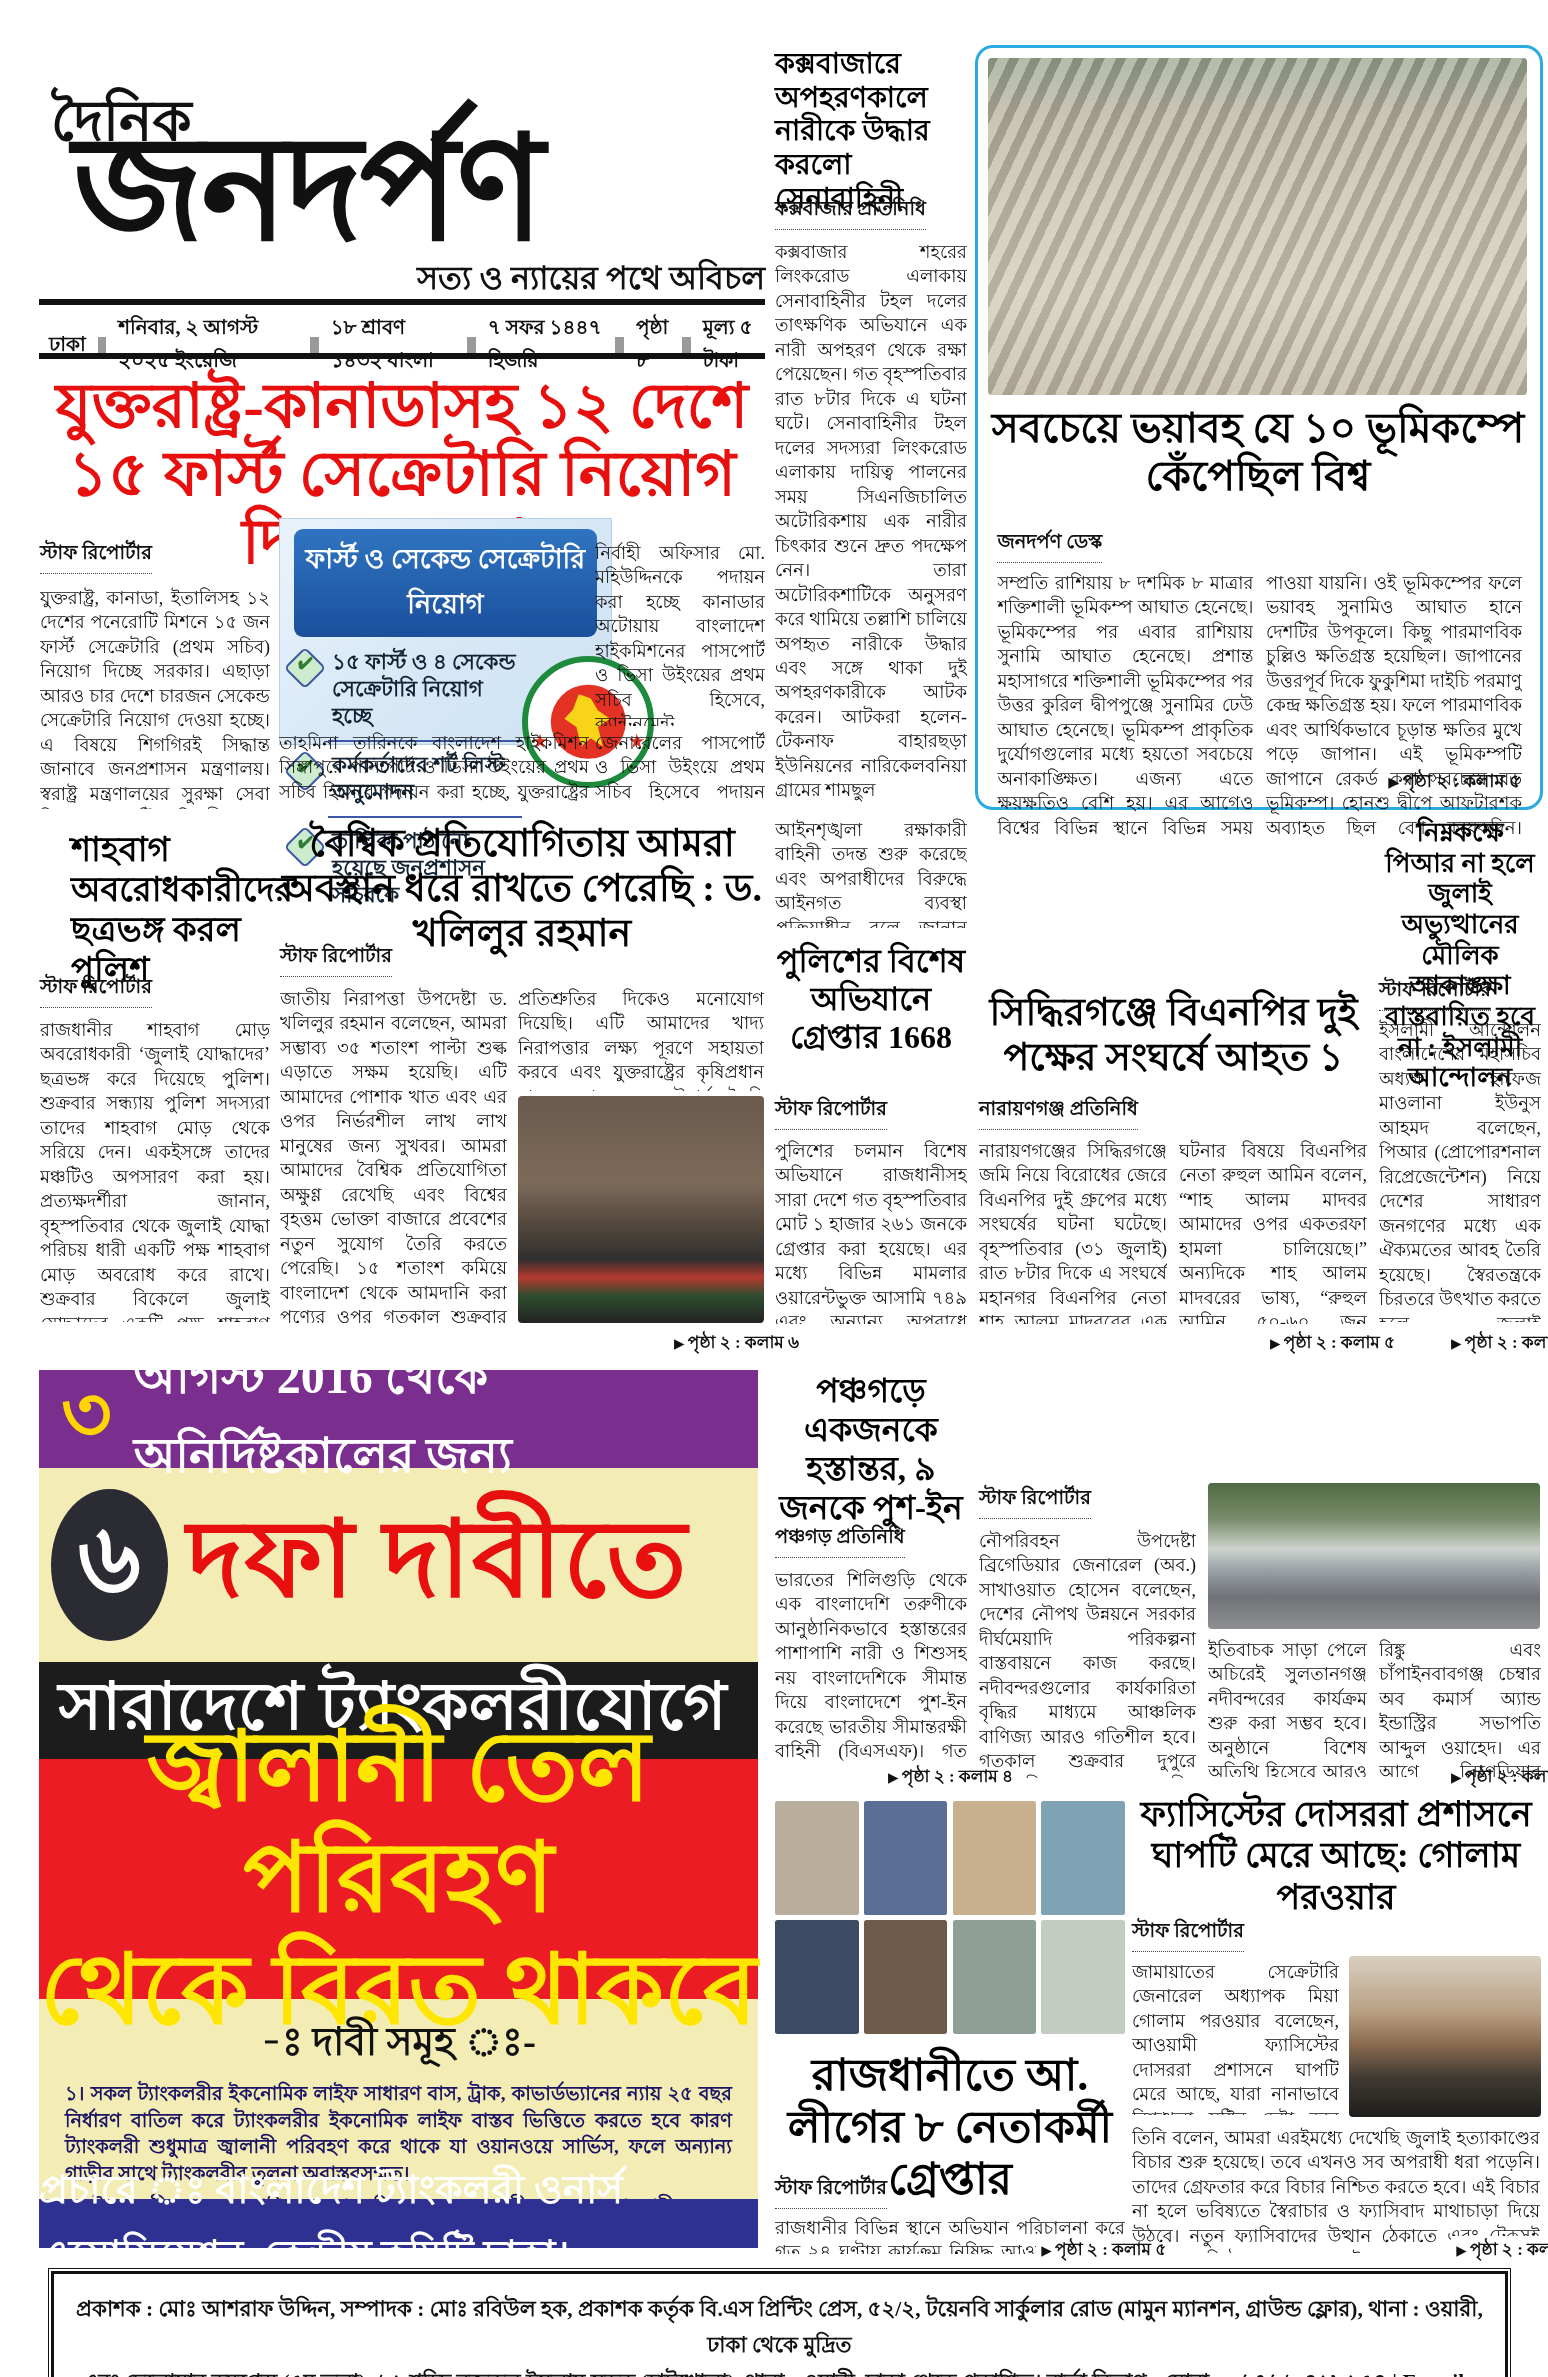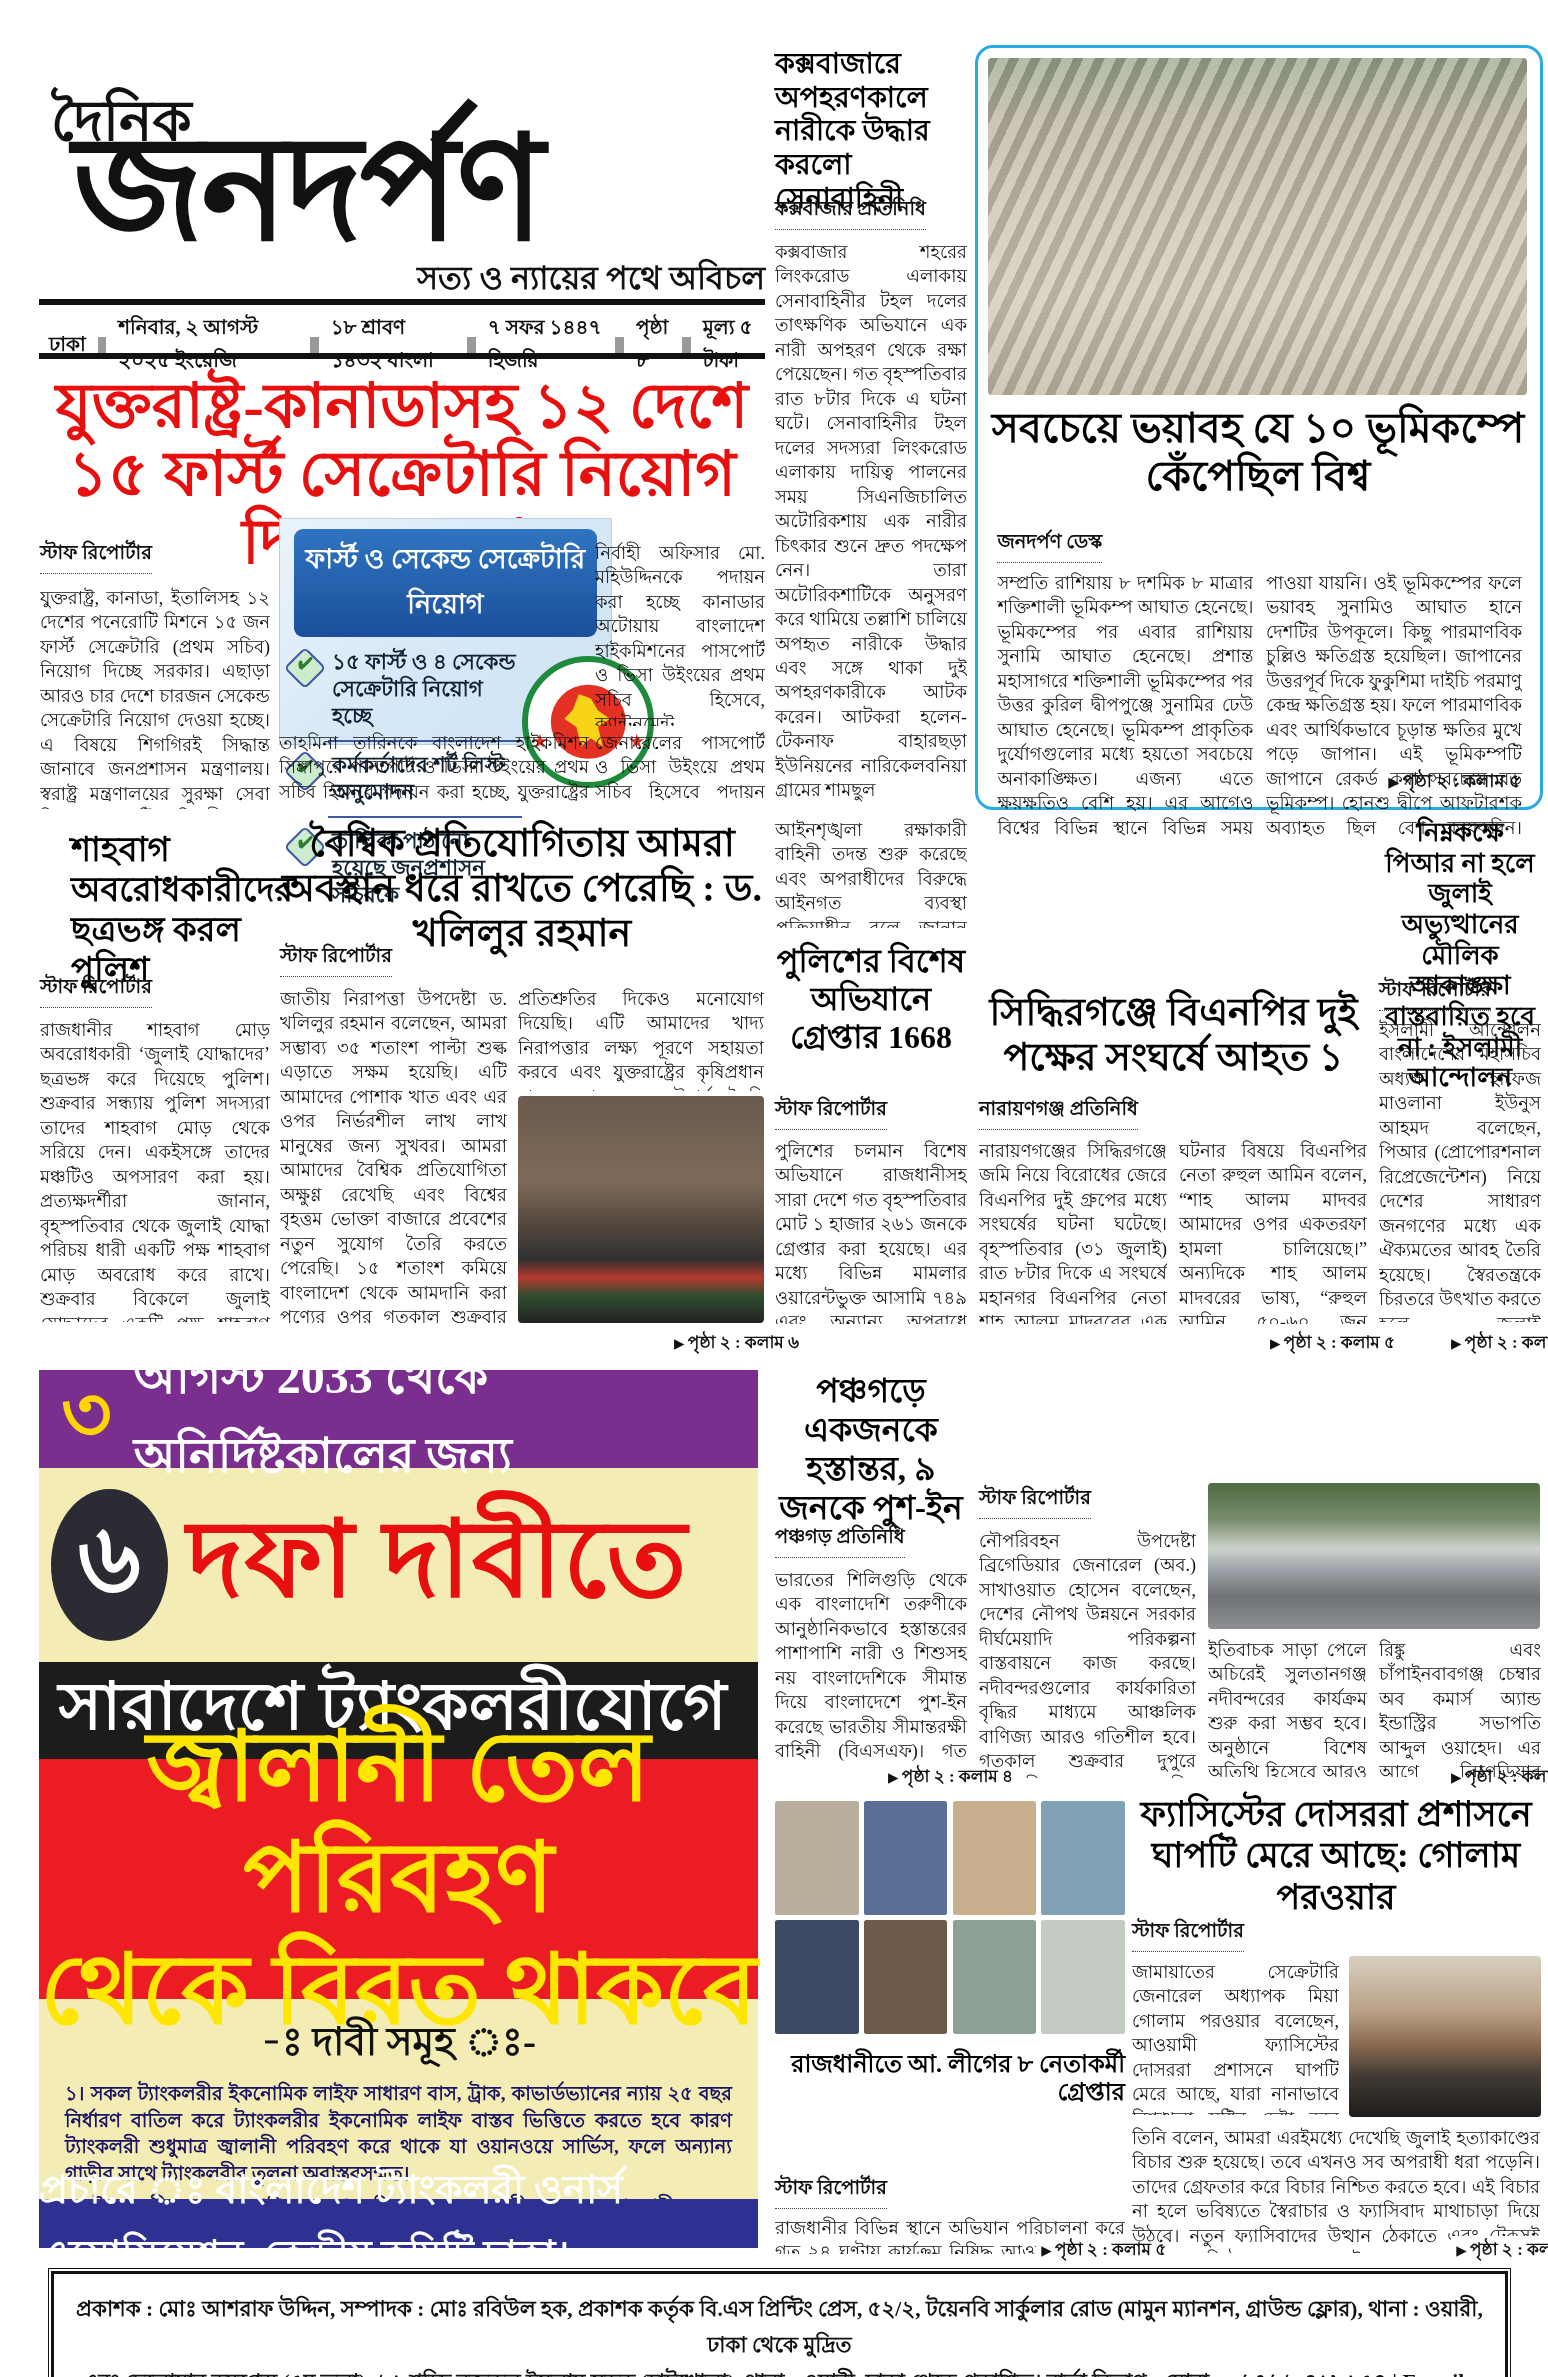--- a/index.html
+++ b/index.html
@@ -164,21 +164,21 @@
   <span class="jump abs" style="left:1270px;top:1329px;font-size:17px;">পৃষ্ঠা ২ : কলাম ৫</span>
 
   <div class="abs hl" style="left:1379px;top:818px;width:162px;font-size:26px;text-align:center;">নিম্নকক্ষে পিআর না হলে জুলাই অভ্যুত্থানের মৌলিক আকাঙ্ক্ষা বাস্তবায়িত হবে না : ইসলামী আন্দোলন</div>
   <div class="abs" style="left:1379px;top:975px;"><span class="byline">স্টাফ রিপোর্টার</span></div>
   <div class="abs bt" style="left:1379px;top:1018px;width:162px;height:304px;overflow:hidden;">ইসলামী আন্দোলন বাংলাদেশের মহাসচিব অধ্যক্ষ হাফেজ মাওলানা ইউনুস আহমদ বলেছেন, পিআর (প্রোপোরশনাল রিপ্রেজেন্টেশন) নিয়ে দেশের সাধারণ জনগণের মধ্যে এক ঐক্যমতের আবহ তৈরি হয়েছে। স্বৈরতন্ত্রকে চিরতরে উৎখাত করতে হলে জুলাই অভ্যুত্থানের যে আকাঙ্ক্ষা তা বাস্তবায়নে উভয় কক্ষে পিআর পদ্ধতির নির্বাচনই একমাত্র পথ। গতকাল শুক্রবার দলটির কার্যালয়ে অনুষ্ঠিত ‘জুলাই সনদের খসড়া’ বিষয়ক এক পর্যালোচনা বৈঠকে তিনি এসব কথা বলেন। তিনি আরও বলেন, সংস্কার প্রশ্নে জাতীয় ঐকমত্য কমিশনের সঙ্গে আলোচনায় দলগুলো ঐকমত্যে পৌঁছেছে। কিন্তু ঐকমত্য কমিশনের দ্বিতীয় দফা আলোচনার</div>
   <span class="jump abs" style="left:1451px;top:1329px;font-size:17px;">পৃষ্ঠা ২ : কলাম ৬</span>
 
   <div class="abs" style="left:39px;top:1370px;width:719px;height:878px;">
     <div class="ad-purple" style="height:98px;">
       <span class="n3">৩</span>
-      <span class="t">আগস্ট 2033 থেকে অনির্দিষ্টকালের জন্য</span>
+      <span class="t">আগস্ট 2016 থেকে অনির্দিষ্টকালের জন্য</span>
     </div>
     <div class="ad-cream" style="height:194px;">
       <span class="circle6">৬</span>
       <span class="dofa">দফা দাবীতে</span>
     </div>
     <div class="ad-black" style="height:97px;">সারাদেশে ট্যাংকলরীযোগে</div>
     <div class="ad-red" style="height:240px;">
       <div>জ্বালানী তেল পরিবহণ</div>
       <div>থেকে বিরত থাকবে</div>
     </div>
@@ -208,21 +208,21 @@
   <div class="grid8 abs" style="left:775px;top:1801px;width:350px;height:233px;">
     <div style="background:#b9ae9b;"></div>
     <div style="background:#5b6e96;"></div>
     <div style="background:#c8b08e;"></div>
     <div style="background:#7fa3b5;"></div>
     <div style="background:#3d4a63;"></div>
     <div style="background:#6d5a48;"></div>
     <div style="background:#8e9f95;"></div>
     <div style="background:#c4cbc3;"></div>
   </div>
-  <div class="abs hl" style="left:775px;top:2050px;width:350px;font-size:24px;text-align:right;">রাজধানীতে আ. লীগের ৮ নেতাকর্মী গ্রেপ্তার</div>
+  <div class="abs hl" style="left:775px;top:2050px;width:350px;font-size:44px;text-align:center;">রাজধানীতে আ. লীগের ৮ নেতাকর্মী গ্রেপ্তার</div>
   <div class="abs" style="left:775px;top:2173px;"><span class="byline">স্টাফ রিপোর্টার</span></div>
   <div class="abs bt" style="left:775px;top:2216px;width:350px;height:38px;overflow:hidden;">রাজধানীর বিভিন্ন স্থানে অভিযান পরিচালনা করে গত ২৪ ঘণ্টায় কার্যক্রম নিষিদ্ধ আওয়ামী লীগ ও তার অঙ্গ সংগঠনের ৮ নেতাকর্মীকে গ্রেপ্তার করেছে ঢাকা মহানগর গোয়েন্দা পুলিশ (ডিবি)। গ্রেপ্তাররা হলেন ঢাকা মহানগর দক্ষিণ স্বেচ্ছাসেবক লীগের ৩১নং ওয়ার্ডের সাবেক সাধারণ সম্পাদক এস এম জালাল, ৩৩নং ওয়ার্ডের ২নং ইউনিট আওয়ামী লীগের সাধারণ সম্পাদক মো. শিবলু (৪৮), কুমিল্লা জেলা আওয়ামী লীগের ১৩নং কার্যনির্বাহী সদস্য আফজালুন নেছা হাসান বাসেত (৪৫), কিশোরগঞ্জের কুলিয়ারচর উপজেলা আওয়ামী লীগের যুগ্ম সাধারণ সম্পাদক মো. জসিম উদ্দিন ওরফে লিটন (৫০), নিষিদ্ধ ঘোষিত ছাত্রলীগের ঢাকা বিশ্ববিদ্যালয় শাখার জসীমউদ্দিন হলের যুগ্ম সাধারণ সম্পাদক আশিকুর রহমান (২৫), ঢাকা মহানগর উত্তর আওয়ামী</div>
   <span class="jump abs" style="left:1036px;top:2236px;font-size:17px;background:#fff;padding-left:5.2px;">পৃষ্ঠা ২ : কলাম ৫</span>
 
   <div class="abs hl" style="left:1132px;top:1794px;width:408px;font-size:35px;text-align:center;">ফ্যাসিস্টের দোসররা প্রশাসনে ঘাপটি মেরে আছে: গোলাম পরওয়ার</div>
   <div class="abs" style="left:1132px;top:1916px;"><span class="byline">স্টাফ রিপোর্টার</span></div>
   <div class="abs bt" style="left:1132px;top:1960px;width:207px;height:155px;overflow:hidden;">জামায়াতের সেক্রেটারি জেনারেল অধ্যাপক মিয়া গোলাম পরওয়ার বলেছেন, আওয়ামী ফ্যাসিস্টের দোসররা প্রশাসনে ঘাপটি মেরে আছে, যারা নানাভাবে বিশৃঙ্খলা সৃষ্টির চেষ্টা করে যাচ্ছে। শুক্রবার (১ আগস্ট) জাতীয় প্রেসক্লাবে বাংলাদেশ জামায়াত ইসলামী ‘জুলাই ২৪-এর গণঅভ্যুত্থান: প্রত্যাশা, প্রাপ্তি ও করণীয়’ শীর্ষক জাতীয় সেমিনারে তিনি এ কথা বলেন।</div>
   <div class="ph ph-parwar abs" style="left:1349px;top:1956px;width:192px;height:161px;"></div>
   <div class="abs bt" style="left:1132px;top:2126px;width:408px;height:127px;overflow:hidden;">তিনি বলেন, আমরা এরইমধ্যে দেখেছি জুলাই হত্যাকাণ্ডের বিচার শুরু হয়েছে। তবে এখনও সব অপরাধী ধরা পড়েনি। তাদের গ্রেফতার করে বিচার নিশ্চিত করতে হবে। এই বিচার না হলে ভবিষ্যতে স্বৈরাচার ও ফ্যাসিবাদ মাথাচাড়া দিয়ে উঠবে। নতুন ফ্যাসিবাদের উত্থান ঠেকাতে এবং টেকসই গণতন্ত্র প্রতিষ্ঠার লক্ষ্যে জুলাই গণহত্যার বিচার প্রথম মাইলফলক। দলীয়করণ মুক্ত, দুর্নীতিমুক্ত প্রশাসন, বিচার ও সরকার ব্যবস্থা গড়ে তুলতে একটি ভারসাম্যপূর্ণ রাষ্ট্রীয় কাঠামো তৈরি করতে হবে, যেখানে নতুন কোনও ফ্যাসিবাদ জন্ম নেবে না। জামায়াত ইসলামীর এই নেতা বলেন, জুলাই অভ্যুত্থান আমাদের শিখিয়েছে যে জনগণ সজাগ ও ঐক্যবদ্ধ থাকে, তারাই শাসকের অত্যাচারের বিরুদ্ধে দাঁড়াতে পারে। তাই একটি মজবুত ও স্থিতিশীল গণতন্ত্র গড়ে তুলতে হবে, যেখানে রাষ্ট্রের তিনটি অঙ্গ—বিচার, আইন ও নির্বাহী হবে স্বাধীন, স্বচ্ছ ও জবাবদিহিমূলক। ভারতের সঙ্গে সম্পর্ক নিয়ে তিনি বলেন, আমরা চাই, ভারতের সঙ্গে পারস্পরিক সম্মান ও স্বার্থরক্ষার ভিত্তিতে</div>
   <span class="jump abs" style="left:1451px;top:2236px;font-size:17px;background:#fff;padding-left:5.2px;">পৃষ্ঠা ২ : কলাম ৫</span>

